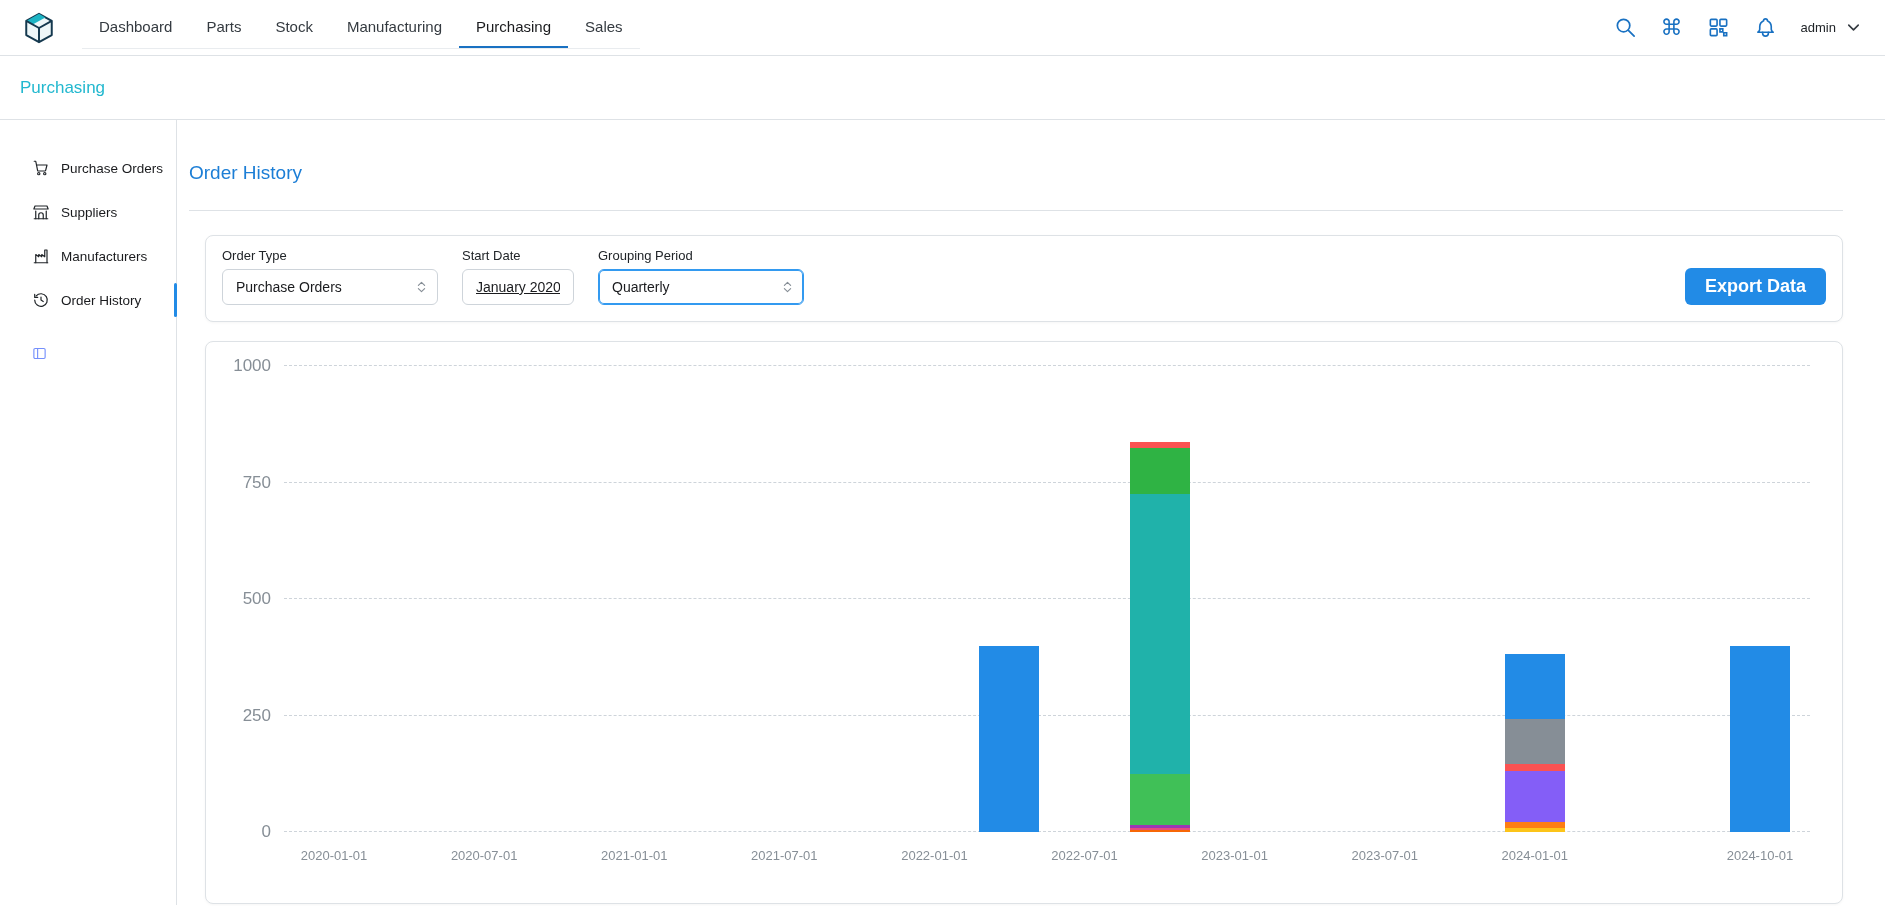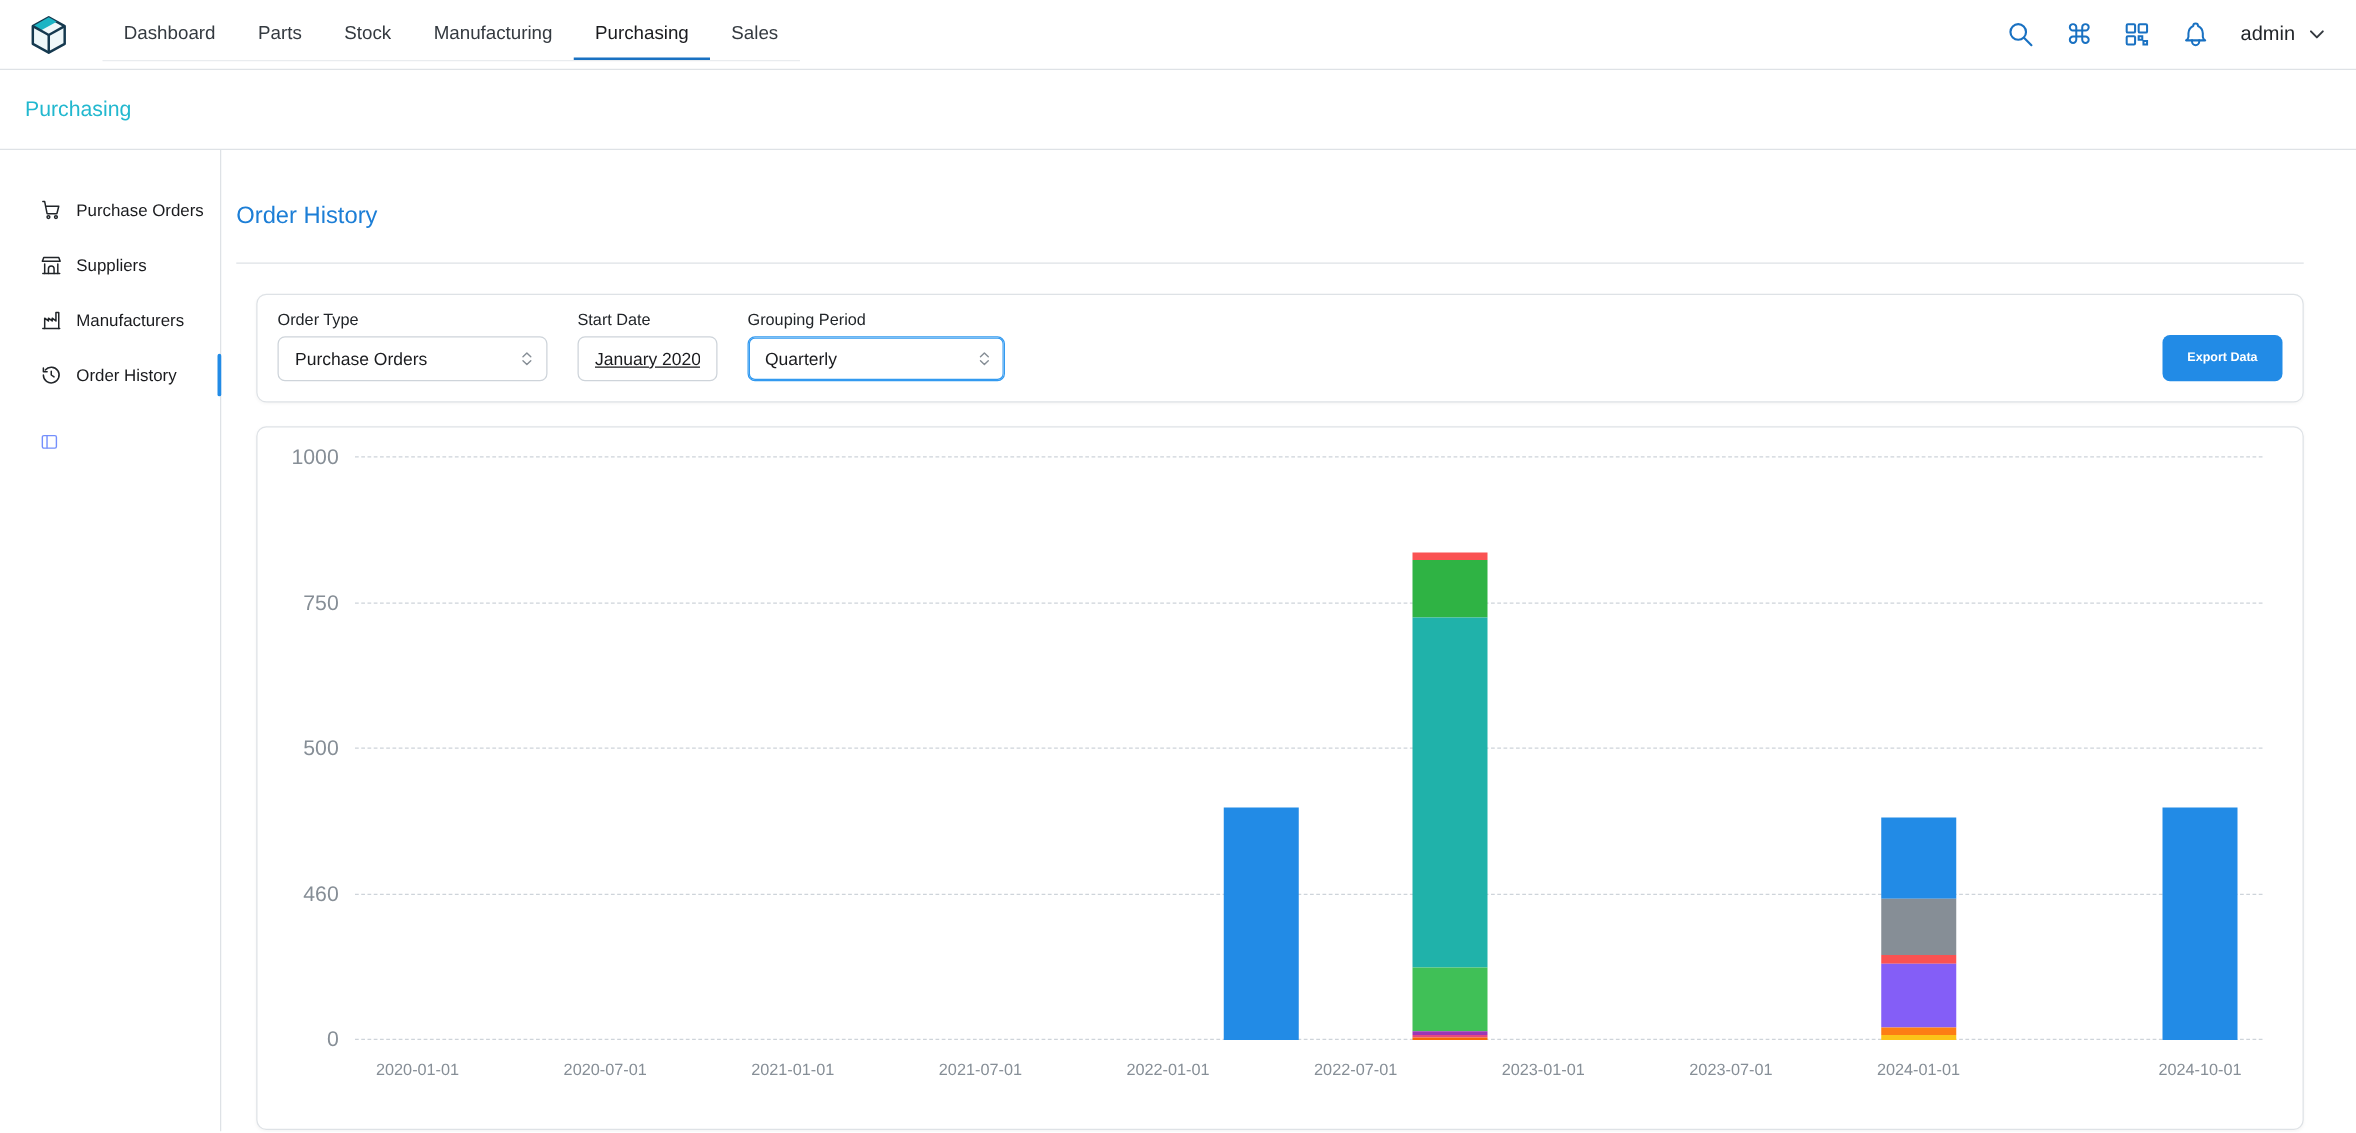--- a/index.html
+++ b/index.html
@@ -13,21 +13,21 @@
   .tabs { display: flex; align-items: stretch; align-self: center; border-bottom: 1px solid #e9ecef; }
   .tab { background: none; border: none; border-bottom: 2px solid transparent;
     padding: 11px 17px; font-size: 15px; color: #343a40; cursor: pointer;
     font-family: inherit; }
   .tab.active { border-bottom-color: #1971c2; color: #1a1b1e; }
   .nav-right { margin-left: auto; display: flex; align-items: center; gap: 24px; }
   .icon-btn { background: none; border: none; cursor: pointer; display: flex; align-items: center;
     color: #1971c2; padding: 0; }
   .cmd-glyph { font-size: 22px; color: #1971c2; line-height: 1; }
   .user-menu { display: flex; align-items: center; gap: 8px; cursor: pointer; }
-  .user-name { font-size: 16px; color: #212529; }
+  .user-name { font-size: 13px; color: #212529; }
 
   
   .crumb-bar { height: 64px; display: flex; align-items: center; padding: 0 20px;
     border-bottom: 1px solid #dee2e6; }
   .crumb { font-size: 17px; color: #22b8cf; cursor: pointer; }
 
   
   .content { display: flex; height: 785px; }
   .sidebar { width: 177px; border-right: 1px solid #dee2e6; padding-top: 26px; flex: none; }
   .side-item { height: 44px; display: flex; align-items: center; gap: 11px;
@@ -53,21 +53,21 @@
     cursor: pointer; }
   .select-box.focused { border-color: #339af0; box-shadow: 0 0 0 1px #339af0 inset; }
   .select-box .updown { position: absolute; right: 8px; top: 50%; transform: translateY(-50%);
     color: #868e96; display: flex; }
   .date-input { padding: 0 13px; font-family: inherit; width: 100%; text-decoration: underline; }
   .w-ordertype { width: 216px; }
   .w-start { width: 112px; }
   .w-end { width: 126px; }
   .w-grouping { width: 206px; }
   .export-btn { margin-left: auto; height: 37px; padding: 0 20px; background: #228be6;
-    color: #fff; font-size: 10px; font-weight: 600; border: none; border-radius: 6px;
+    color: #fff; font-size: 18px; font-weight: 600; border: none; border-radius: 6px;
     cursor: pointer; font-family: inherit; }
 
   
   .chart-card { margin: 19px 0 0 16px; border: 1px solid #dee2e6; border-radius: 8px;
     position: relative; height: 563px; background: #fff; box-shadow: 0 1px 3px rgba(0,0,0,.04); }
   .plot { position: absolute; left: 78px; right: 32px; top: 24px; bottom: 71px; }
   .gridline { position: absolute; left: 0; right: 0; height: 0;
     border-top: 1px dashed #ced4da; }
   .ytick { position: absolute; right: calc(100% + 13px); transform: translateY(50%);
     font-size: 17px; color: #868e96; }
@@ -224,21 +224,21 @@
         </div>
       </div>
       <button class="export-btn">Export Data</button>
     </section>
 
     <section class="chart-card">
       <div class="plot">
           <div class="gridline" style="bottom: 0%;"></div>
           <div class="ytick" style="bottom: 0%;">0</div>
           <div class="gridline" style="bottom: 25%;"></div>
-          <div class="ytick" style="bottom: 25%;">460</div>
+          <div class="ytick" style="bottom: 25%;">250</div>
           <div class="gridline" style="bottom: 50%;"></div>
           <div class="ytick" style="bottom: 50%;">500</div>
           <div class="gridline" style="bottom: 75%;"></div>
           <div class="ytick" style="bottom: 75%;">750</div>
           <div class="gridline" style="bottom: 100%;"></div>
           <div class="ytick" style="bottom: 100%;">1000</div>
           <div class="xtick" style="left: 3.27869%;">2020-01-01</div>
           <div class="xtick" style="left: 13.1148%;">2020-07-01</div>
           <div class="xtick" style="left: 22.9508%;">2021-01-01</div>
           <div class="xtick" style="left: 32.7869%;">2021-07-01</div>

